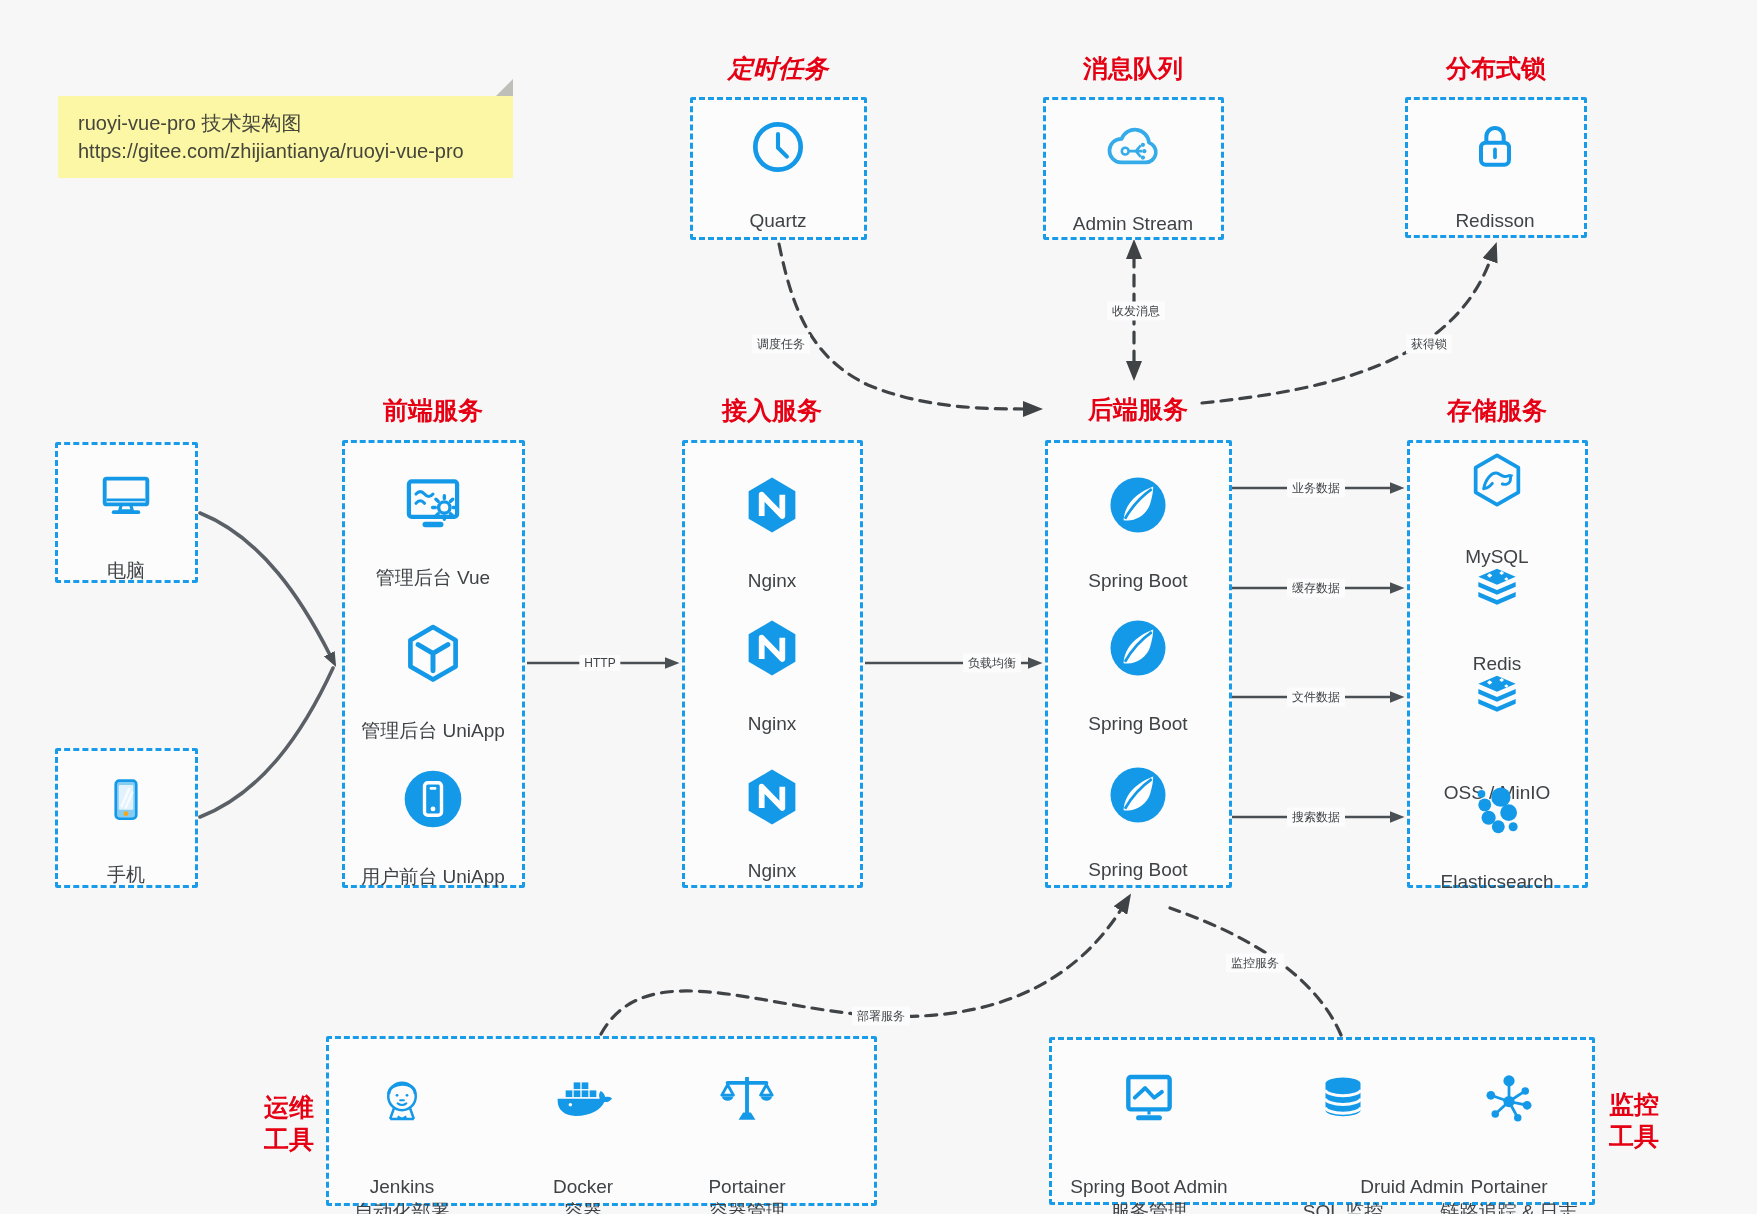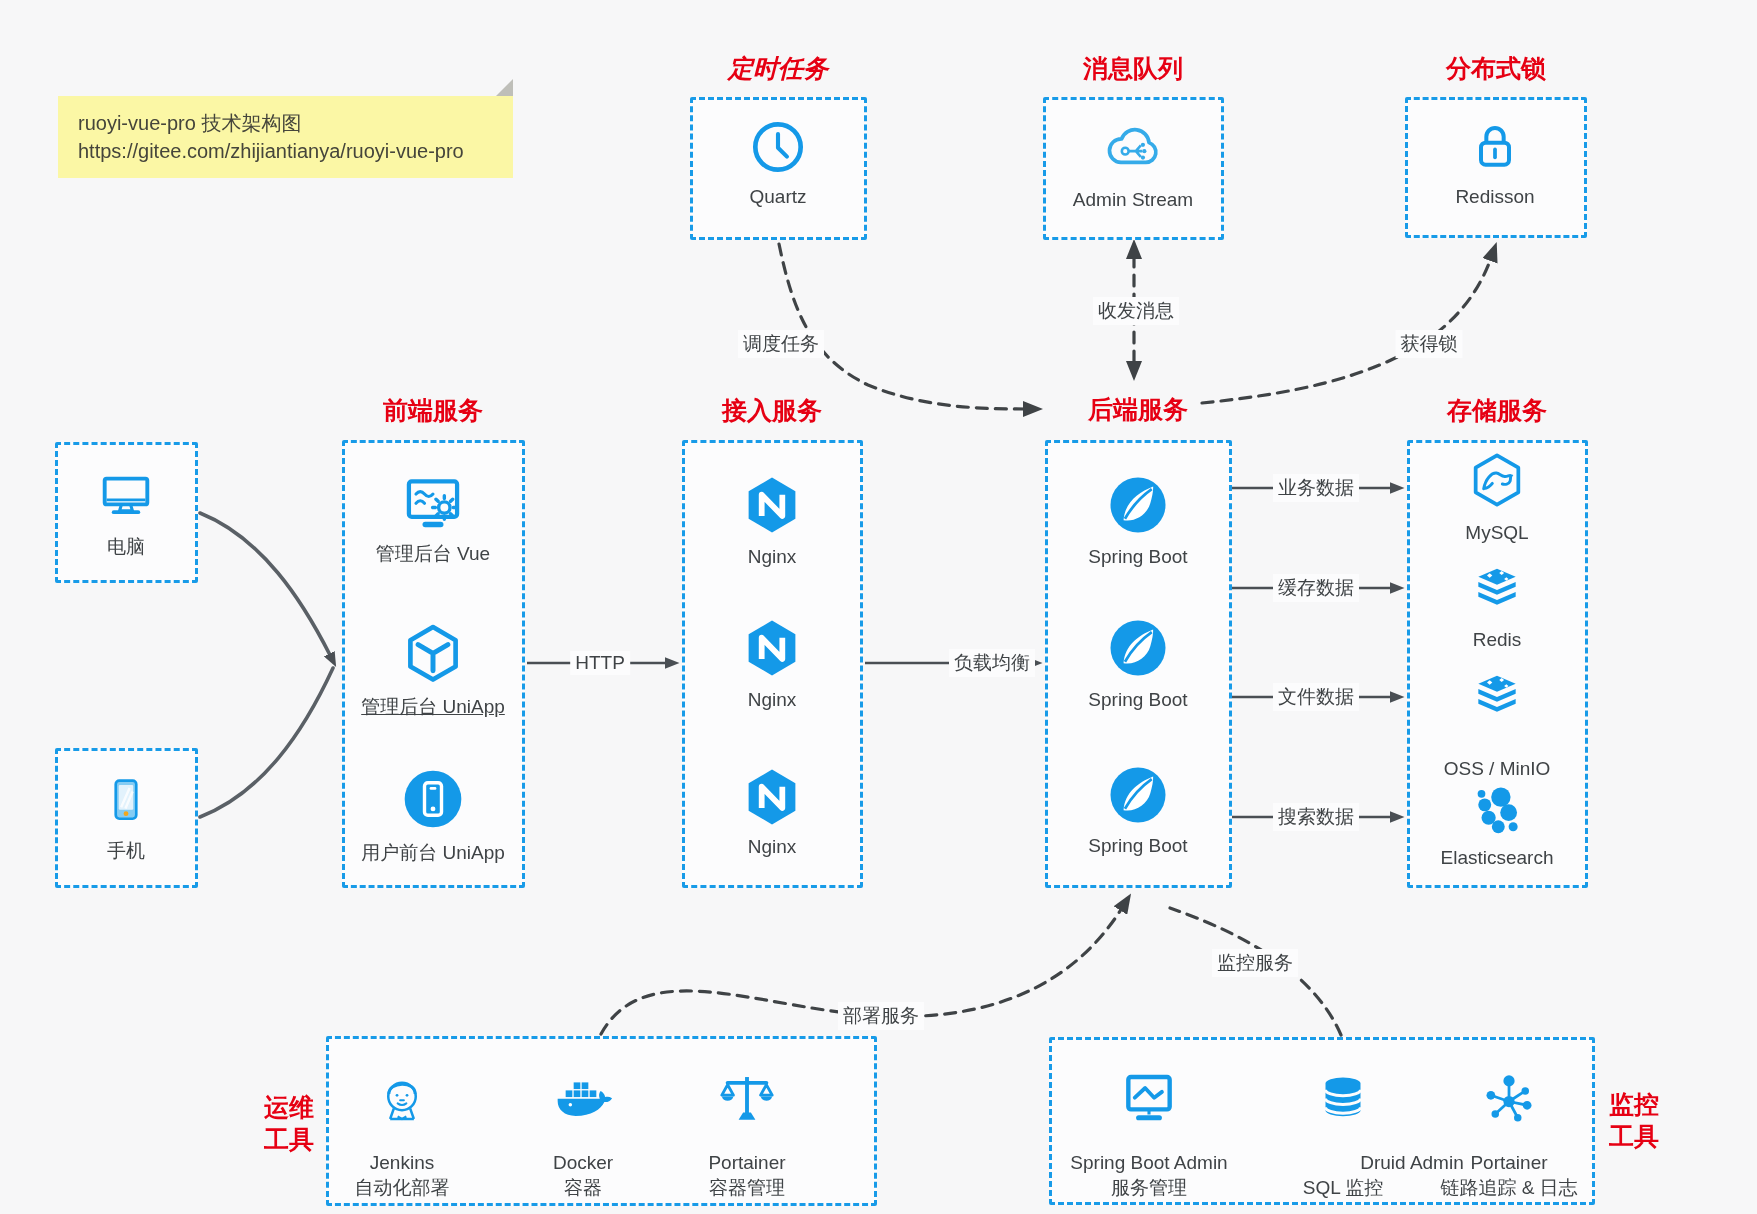--- a/index.html
+++ b/index.html
@@ -1,21 +1,21 @@
 <!DOCTYPE html>
 <html><head>
 <meta charset="utf-8">
 <style>
   html,body{margin:0;padding:0;background:#f7f7f8;}
   .canvas{position:relative;width:1757px;height:1214px;overflow:hidden;background:#f7f7f8;
           font-family:"Liberation Sans","DejaVu Sans",sans-serif;color:#3f4346;}
   .box{position:absolute;border:3px dashed #189be8;background:#fcfcfd;border-radius:2px;box-sizing:border-box;}
-  .lbl{position:absolute;transform:translate(-50%,-50%);font-size:19px;color:#3f4346;white-space:nowrap;text-align:center;}
+  .lbl{position:absolute;transform:translate(-50%,-50%);font-size:19px;color:#3f4346;white-space:nowrap;text-align:center;margin-top:24px;}
   .red{position:absolute;transform:translate(-50%,-50%);font-size:25px;font-weight:bold;color:#e60013;white-space:nowrap;}
-  .edge-lbl{position:absolute;transform:translate(-50%,-50%);background:#fcfcfd;padding:1px 5px;font-size:19px;color:#3f4346;white-space:nowrap;}
+  .edge-lbl{position:absolute;transform:translate(-50%,-50%);background:#fcfcfd;padding:1px 5px;font-size:12px;color:#3f4346;white-space:nowrap;}
   .ic{position:absolute;transform:translate(-50%,-50%);}
   .wires{position:absolute;left:0;top:0;}
   .note{position:absolute;left:58px;top:96px;width:455px;height:82px;background:#fbf7a5;box-sizing:border-box;
         padding:13px 0 0 20px;font-size:20px;line-height:28px;color:#45453b;}
   .note::before{content:"";position:absolute;top:-17px;right:0;width:0;height:0;
         border-left:17px solid transparent;border-bottom:17px solid #bfbfb9;}
   path.s{stroke:#4a4f54;stroke-width:2.6;fill:none;}
   path.c{stroke:#5a6066;stroke-width:3.6;fill:none;stroke-linecap:round;}
   path.d{stroke:#3f4346;stroke-width:3.2;fill:none;stroke-linecap:round;stroke-dasharray:11 8;}
 </style>
@@ -117,21 +117,21 @@
     <g stroke="#1499e8" stroke-width="2.4" stroke-linecap="round">
       <path d="M32 20.2 v-2 M32 32.8 v2 M25.7 26.5 h-2 M38.3 26.5 h2 M27.6 22.1 l-1.5 -1.5 M36.4 30.9 l1.5 1.5 M27.6 30.9 l-1.5 1.5 M36.4 22.1 l1.5 -1.5"></path>
     </g>
     <path d="M18.5 38.5 h11" stroke="#1499e8" stroke-width="3.8" stroke-linecap="round"></path>
   </svg>
   <div class="lbl" style="left:433px;top:554px;">管理后台 Vue</div>
   <svg class="ic" style="left:433px;top:654px;" width="70" height="70" viewBox="0 0 48 48">
     <polygon points="24,5.5 39.5,14.5 39.5,32.5 24,41.5 8.5,32.5 8.5,14.5" fill="none" stroke="#1499e8" stroke-width="3.2" stroke-linejoin="round"></polygon>
     <path d="M24 23.5 V35.5 M24 23.5 L13.8 17.5 M24 23.5 L34.2 17.5" fill="none" stroke="#1499e8" stroke-width="3.4" stroke-linecap="round"></path>
   </svg>
-  <div class="lbl" style="left:433px;top:707px;text-decoration:underline;">管理后台 UniApp</div>
+  <div class="lbl" style="left:433px;top:707px;">管理后台 UniApp</div>
   <svg class="ic" style="left:433px;top:799px;" width="68" height="68" viewBox="0 0 48 48">
     <circle cx="24" cy="24" r="20" fill="#1499e8"></circle>
     <rect x="18" y="12.5" width="12" height="23" rx="2.4" fill="none" stroke="#ffffff" stroke-width="2.4"></rect>
     <path d="M22.5 16.5 h3" stroke="#ffffff" stroke-width="1.8" stroke-linecap="round"></path>
     <circle cx="24" cy="31" r="1.7" fill="#ffffff"></circle>
   </svg>
   <div class="lbl" style="left:433px;top:853px;">用户前台 UniApp</div>
 
   <div class="box" style="left:682px;top:440px;width:181px;height:448px;"></div>
   <svg class="ic" style="left:772px;top:505px;" width="66" height="66" viewBox="0 0 48 48">

